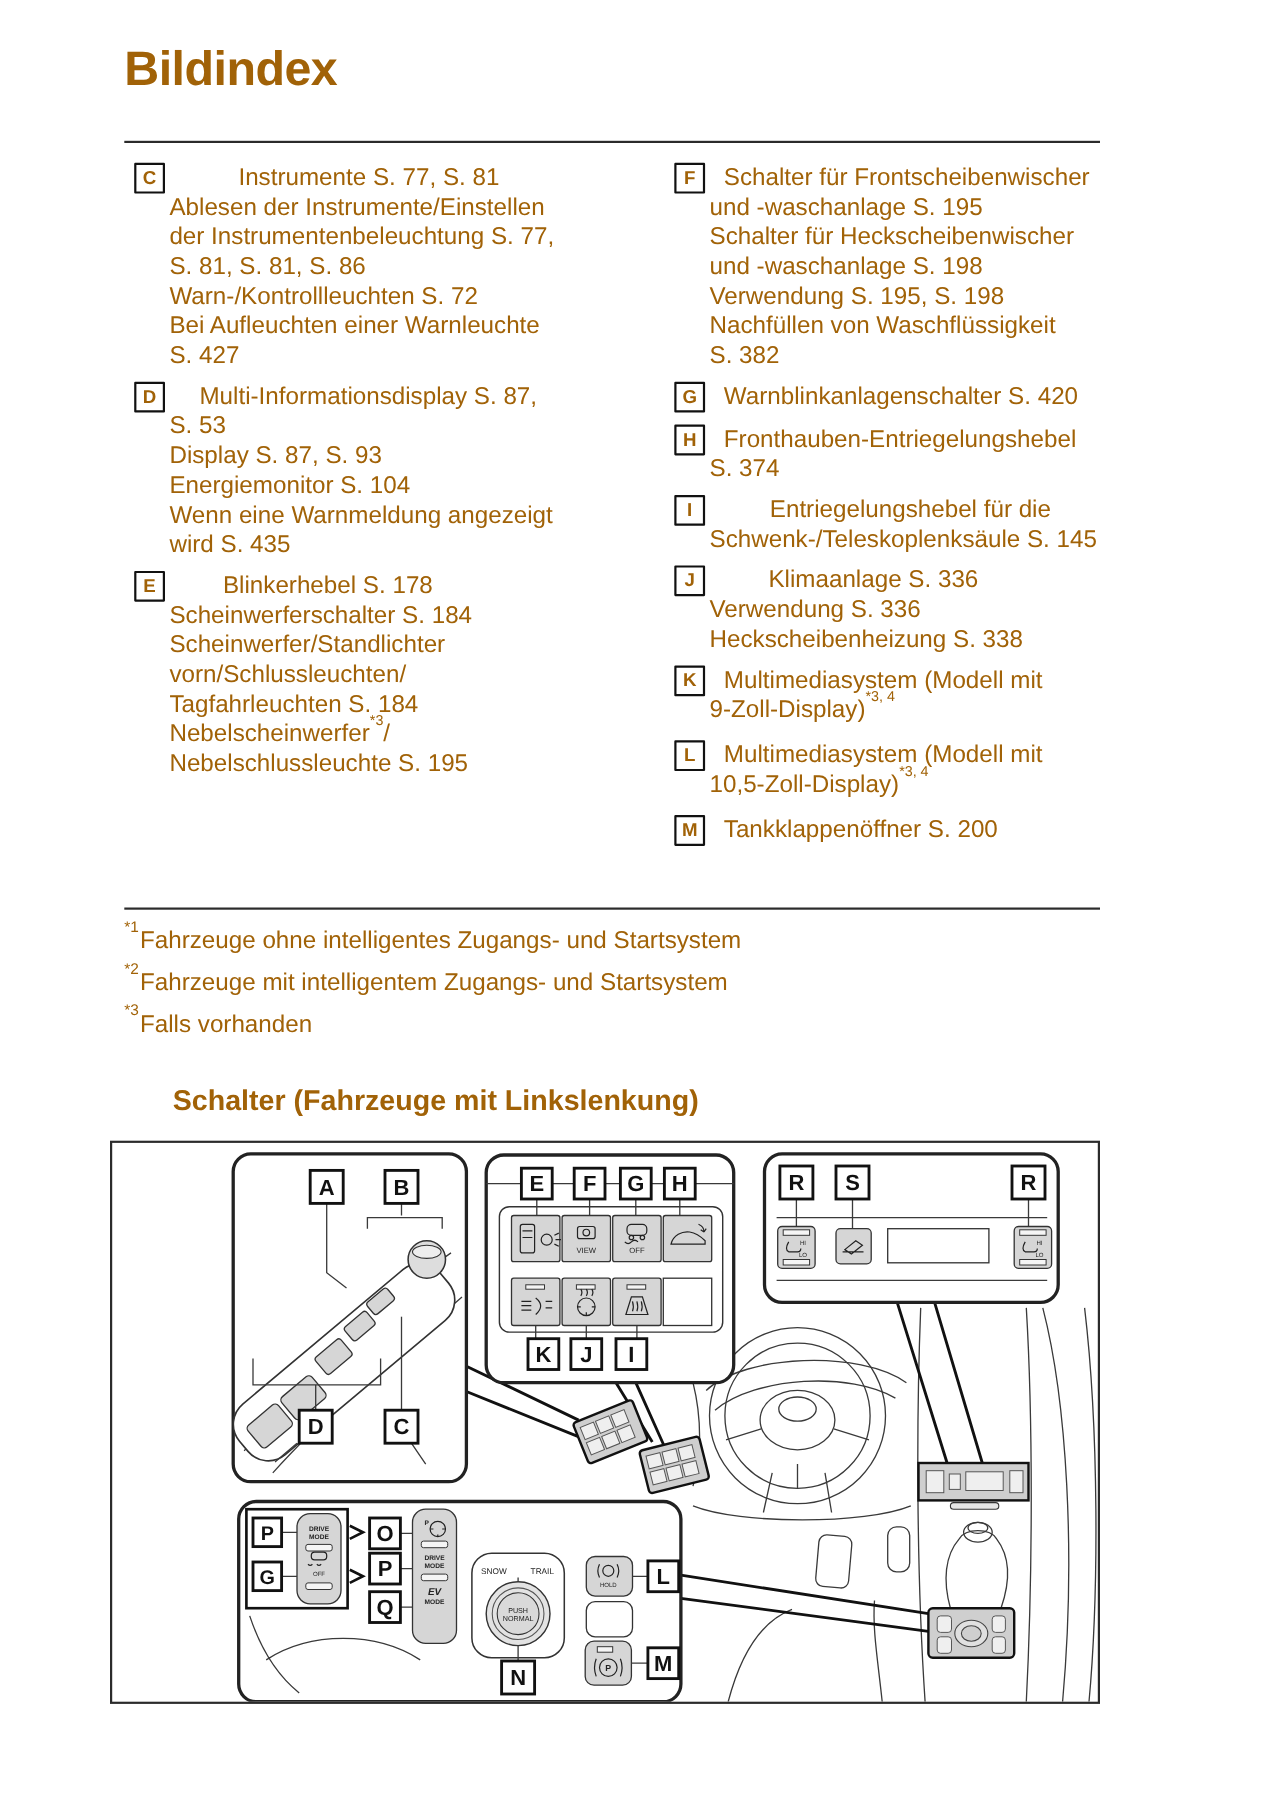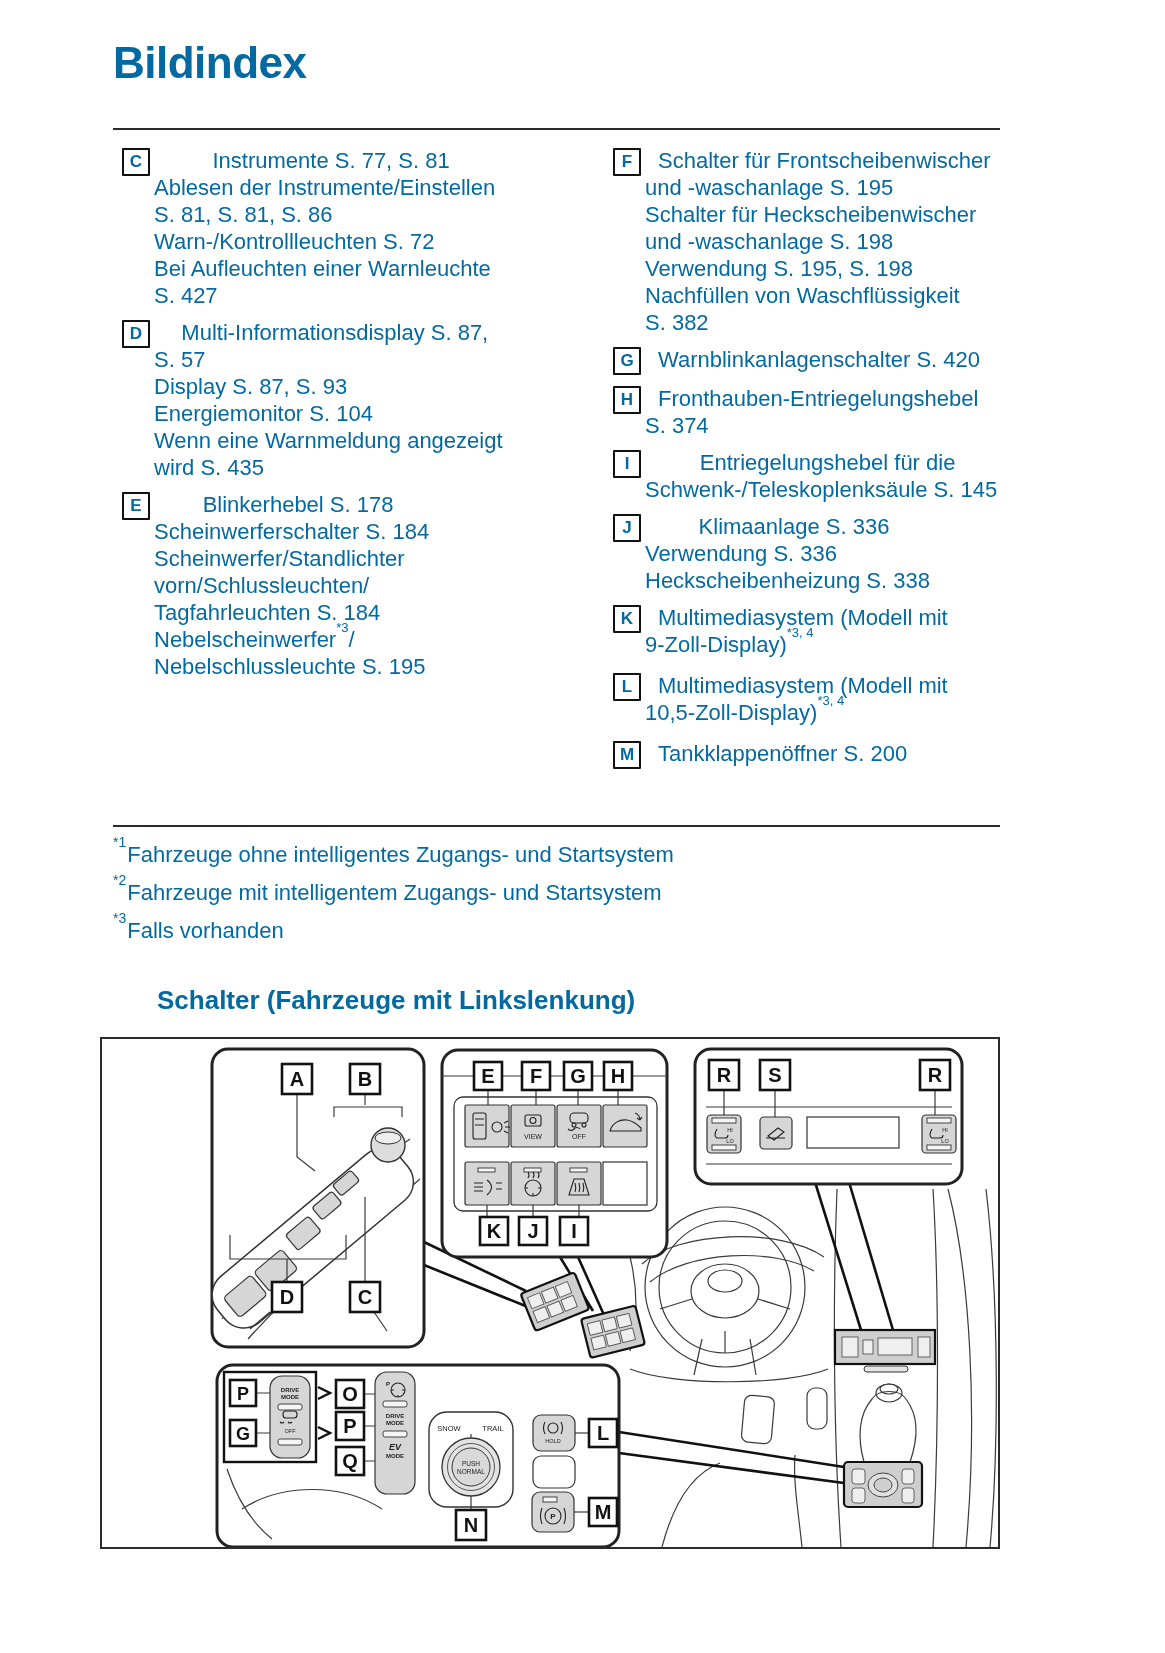--- a/index.html
+++ b/index.html
@@ -1,18 +1,18 @@
 <!DOCTYPE html>
 <html><head>
 <meta charset="utf-8">
 <style>
   html,body{margin:0;padding:0;background:#fff;}
   .page{
     position:relative;width:1165px;height:1604px;background:#fff;overflow:hidden;
-    font-family:"Liberation Sans",sans-serif;color:#0369a1;
+    font-family:"Liberation Sans",sans-serif;color:#a16207;
   }
   .title{position:absolute;left:113px;top:38px;font-size:44px;font-weight:bold;letter-spacing:-0.5px;}
   .rule{position:absolute;left:113px;width:887px;height:2px;background:#2b2b2b;}
   .rule1{top:128px;}
   .rule2{top:825px;}
   .col{position:absolute;top:147px;}
   .col-left{left:122px;width:470px;}
   .col-right{left:613px;width:400px;}
   .entry{display:flex;align-items:flex-start;margin-bottom:10px;}
   .letterbox{
@@ -49,31 +49,32 @@
 
   <div class="title">Bildindex</div>
   <div class="rule rule1"></div>
 
   <div class="col col-left">
     <div class="entry">
       <div class="letterbox">C</div>
       <div class="entry-text">
         <div class="line first">Instrumente S. 77, S. 81</div>
         <div class="line">Ablesen der Instrumente/Einstellen</div>
+        <div class="line">der Instrumentenbeleuchtung S. 77,</div>
         <div class="line">S. 81, S. 81, S. 86</div>
         <div class="line">Warn-/Kontrollleuchten S. 72</div>
         <div class="line">Bei Aufleuchten einer Warnleuchte</div>
         <div class="line">S. 427</div>
       </div>
     </div>
     <div class="entry">
       <div class="letterbox">D</div>
       <div class="entry-text">
         <div class="line first">Multi-Informationsdisplay S. 87,</div>
-        <div class="line">S. 57</div>
+        <div class="line">S. 53</div>
         <div class="line">Display S. 87, S. 93</div>
         <div class="line">Energiemonitor S. 104</div>
         <div class="line">Wenn eine Warnmeldung angezeigt</div>
         <div class="line">wird S. 435</div>
       </div>
     </div>
     <div class="entry">
       <div class="letterbox">E</div>
       <div class="entry-text">
         <div class="line first">Blinkerhebel S. 178</div>

